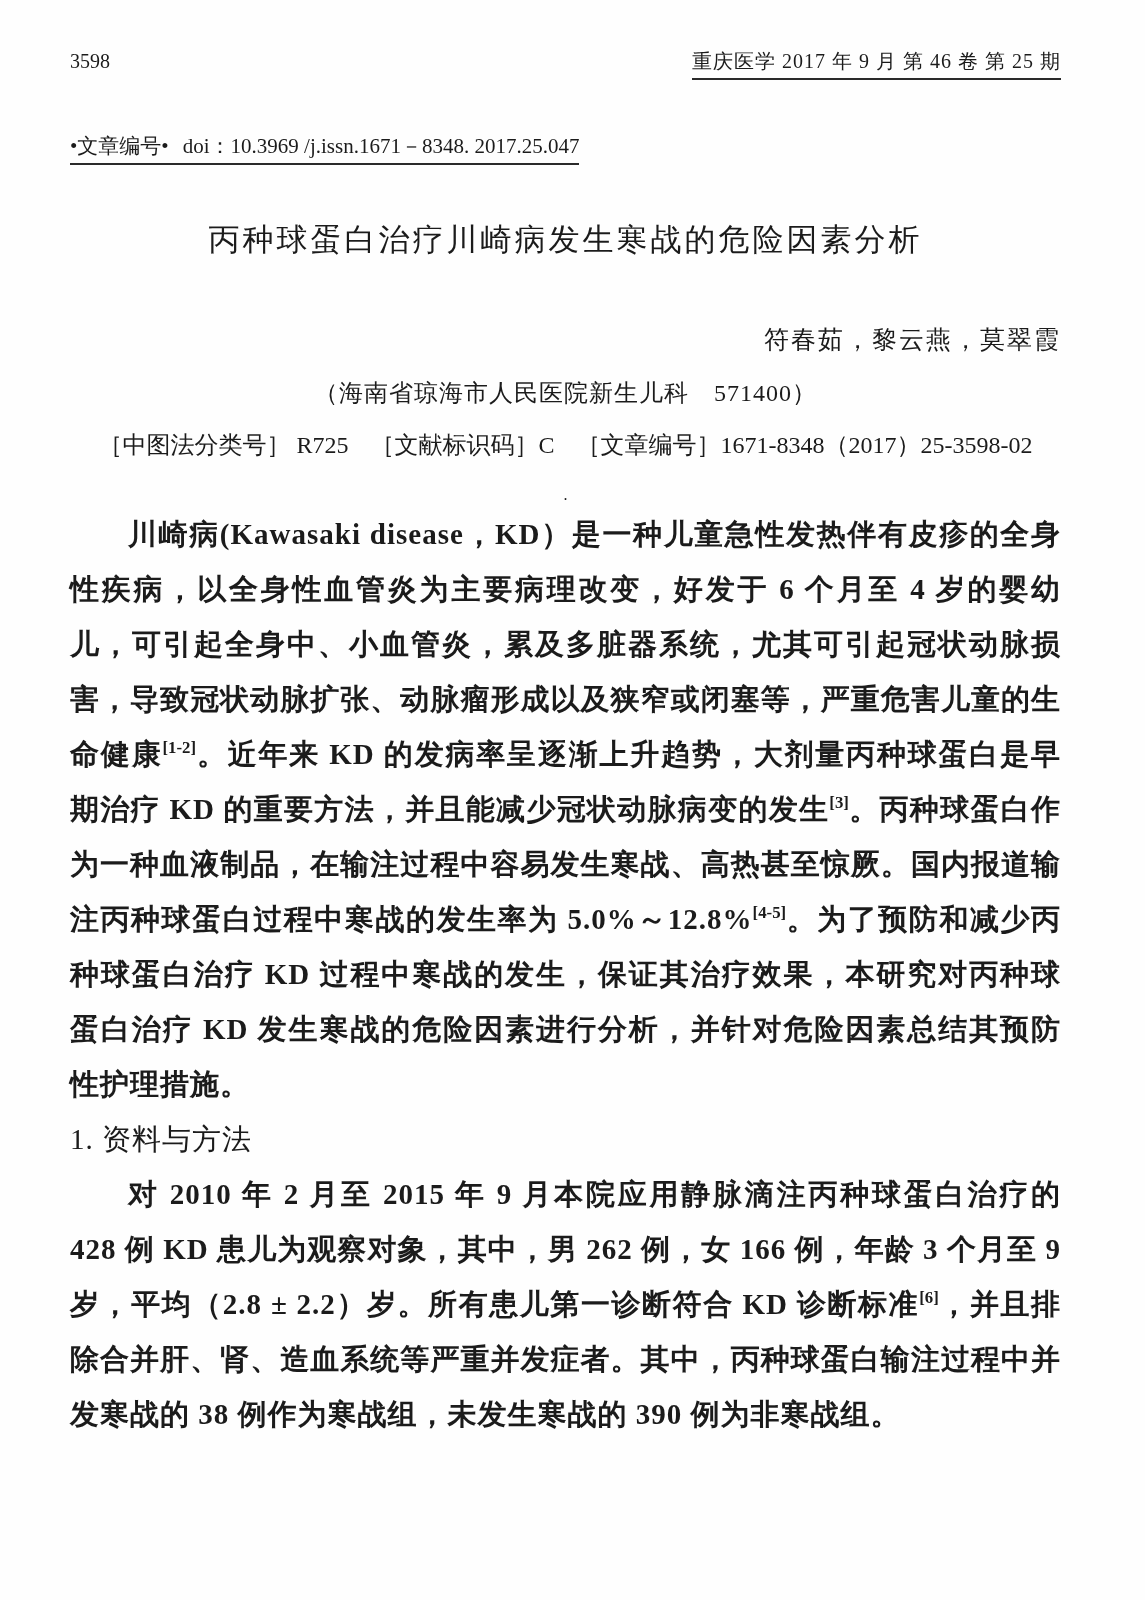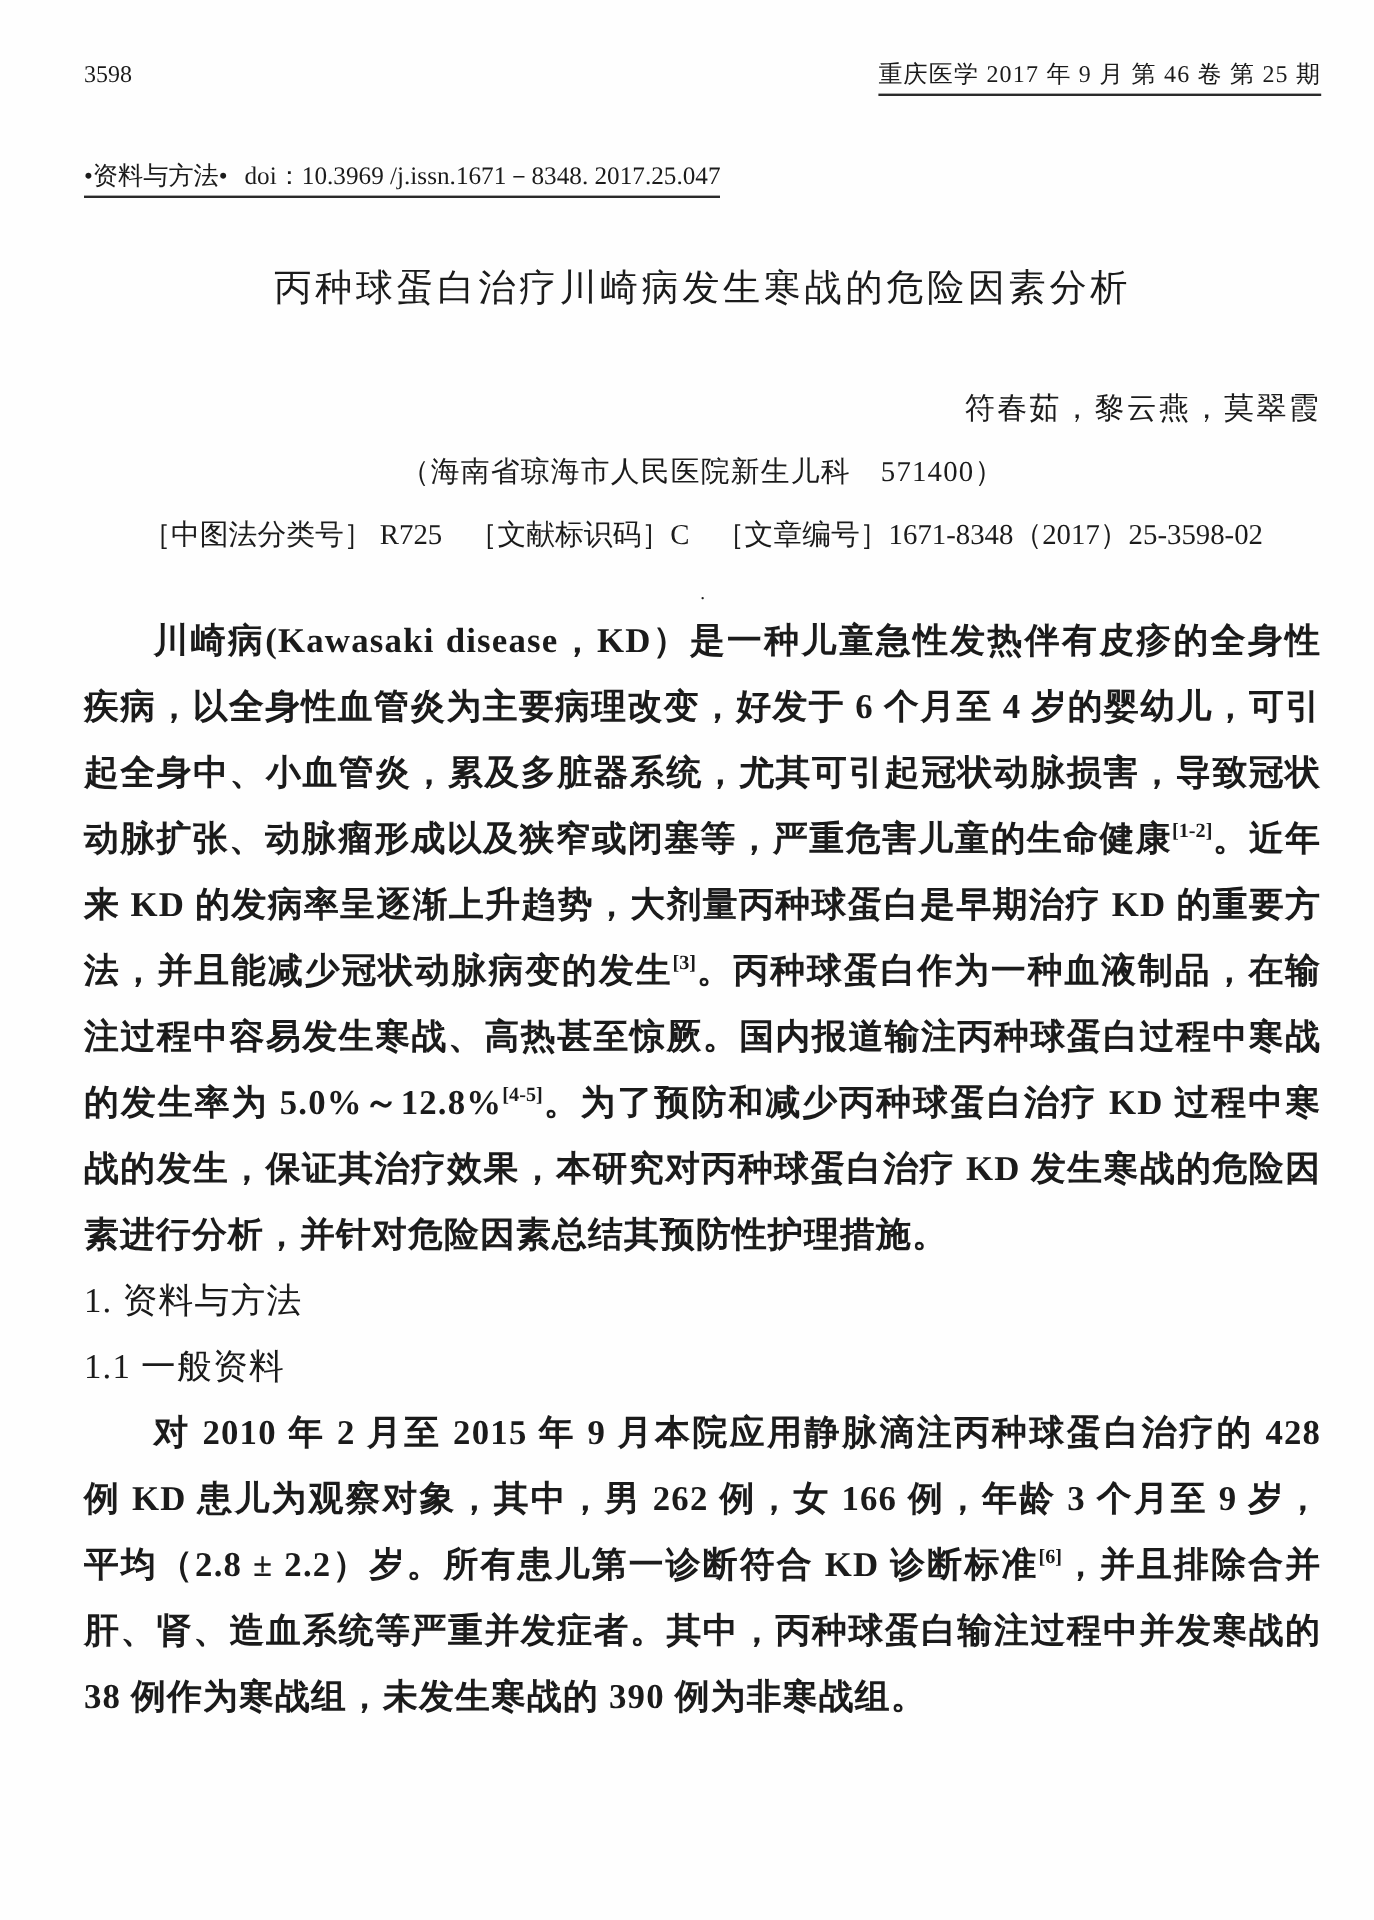--- a/index.html
+++ b/index.html
@@ -5,21 +5,21 @@
   html, body { margin: 0; padding: 0; background: #e8e8e8; }
   .page {
     position: relative;
     width: 1145px;
     height: 1600px;
     margin: 0 auto;
     background: #fefefe;
     color: #1b1b1b;
     font-family: "Liberation Serif", "DejaVu Serif", serif;
     box-sizing: border-box;
-    padding: 48px 44px 0 70px;
+    padding: 48px 84px 0 70px;
     overflow: hidden;
   }
   .header-row {
     display: flex;
     justify-content: space-between;
     align-items: baseline;
     font-size: 20px;
   }
   .journal-info {
     border-bottom: 2px solid #2a2a2a;
@@ -98,21 +98,21 @@
 
 <div class="page">
 
   <div class="header-row">
     <span>3598</span>
     <span class="journal-info">重庆医学 2017 年 9 月 第 46 卷 第 25 期</span>
   </div>
 
   <div class="doi-row">
     <span class="doi-underline">
-      <span>•资料与方法•</span><span class="sep"></span><span>doi：10.3969 /j.issn.1671－8348. 2017.25.047</span>
+      <span>•文章编号•</span><span class="sep"></span><span>doi：10.3969 /j.issn.1671－8348. 2017.25.047</span>
     </span>
   </div>
 
   <h1 class="article-title">丙种球蛋白治疗川崎病发生寒战的危险因素分析</h1>
 
   <div class="authors">符春茹，黎云燕，莫翠霞</div>
 
   <div class="affiliation">（海南省琼海市人民医院新生儿科　571400）</div>
 
   <div class="meta-line">
@@ -120,18 +120,17 @@
     <span class="seg">［文献标识码］C</span>
     <span class="seg">［文章编号］1671-8348（2017）25-3598-02</span>
   </div>
 
   <div class="stray-dot">.</div>
 
   <p class="body-text body-para first-para">川崎病(Kawasaki disease，KD）是一种儿童急性发热伴有皮疹的全身性疾病，以全身性血管炎为主要病理改变，好发于 6 个月至 4 岁的婴幼儿，可引起全身中、小血管炎，累及多脏器系统，尤其可引起冠状动脉损害，导致冠状动脉扩张、动脉瘤形成以及狭窄或闭塞等，严重危害儿童的生命健康<sup>[1-2]</sup>。近年来 KD 的发病率呈逐渐上升趋势，大剂量丙种球蛋白是早期治疗 KD 的重要方法，并且能减少冠状动脉病变的发生<sup>[3]</sup>。丙种球蛋白作为一种血液制品，在输注过程中容易发生寒战、高热甚至惊厥。国内报道输注丙种球蛋白过程中寒战的发生率为 5.0%～12.8%<sup>[4-5]</sup>。为了预防和减少丙种球蛋白治疗 KD 过程中寒战的发生，保证其治疗效果，本研究对丙种球蛋白治疗 KD 发生寒战的危险因素进行分析，并针对危险因素总结其预防性护理措施。</p>
 
   <h2 class="sec">1. 资料与方法</h2>
 
-  <h3 class="sec">1.1 一般资料</h3>
 
   <p class="body-text body-para">对 2010 年 2 月至 2015 年 9 月本院应用静脉滴注丙种球蛋白治疗的 428 例 KD 患儿为观察对象，其中，男 262 例，女 166 例，年龄 3 个月至 9 岁，平均（2.8 ± 2.2）岁。所有患儿第一诊断符合 KD 诊断标准<sup>[6]</sup>，并且排除合并肝、肾、造血系统等严重并发症者。其中，丙种球蛋白输注过程中并发寒战的 38 例作为寒战组，未发生寒战的 390 例为非寒战组。</p>
 
 
 </div>
 
 </body></html>

